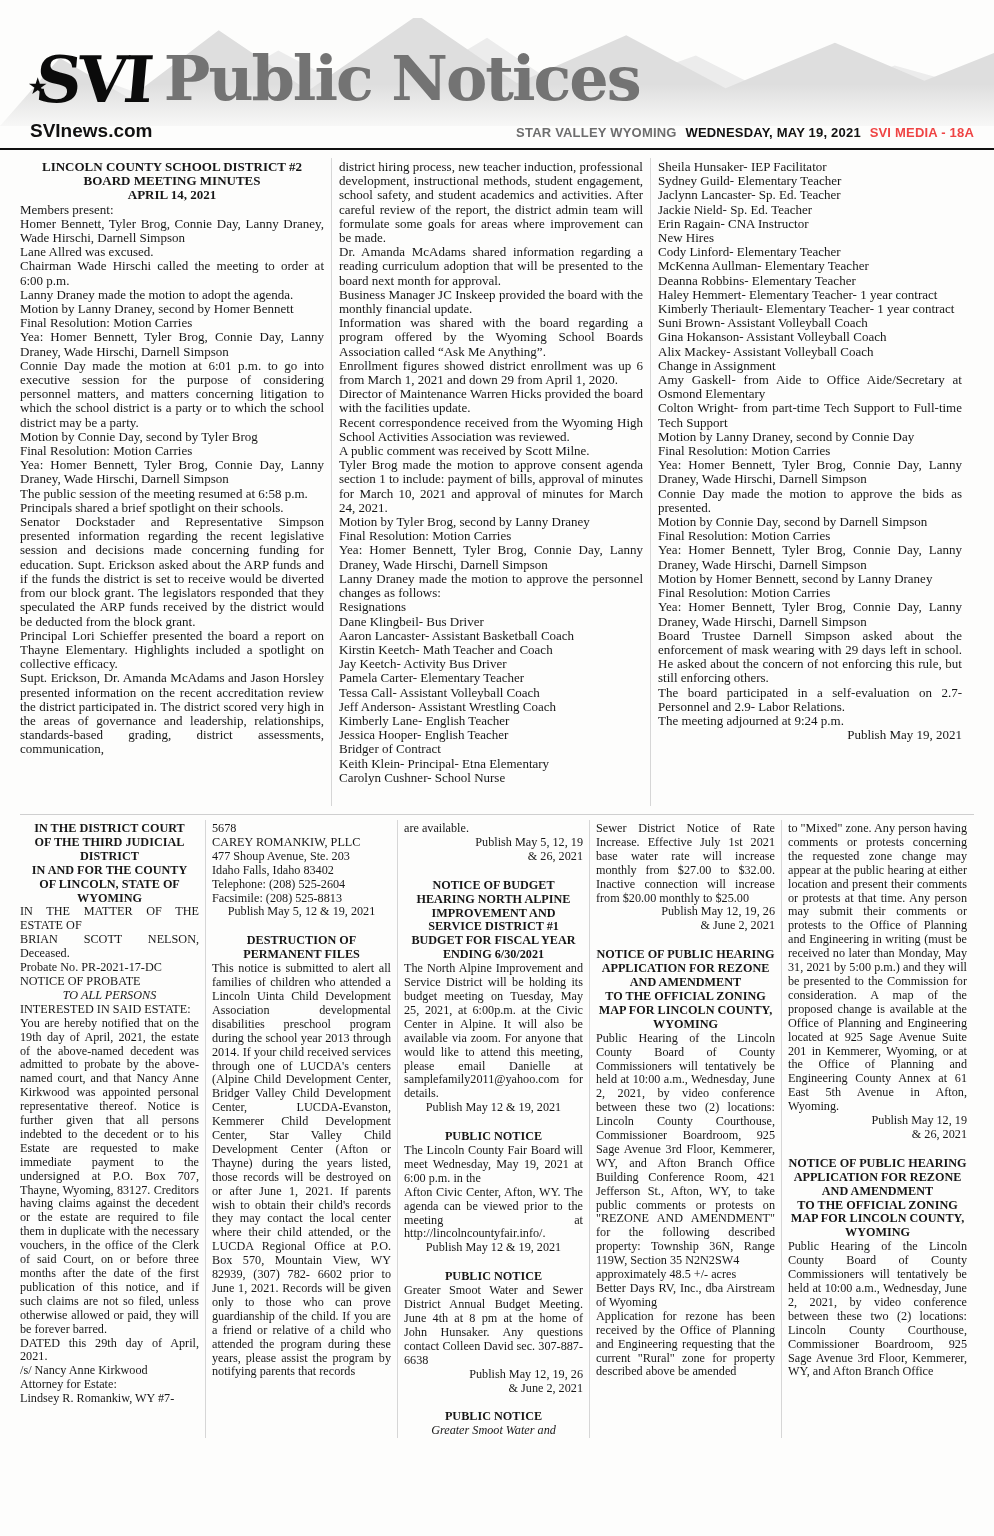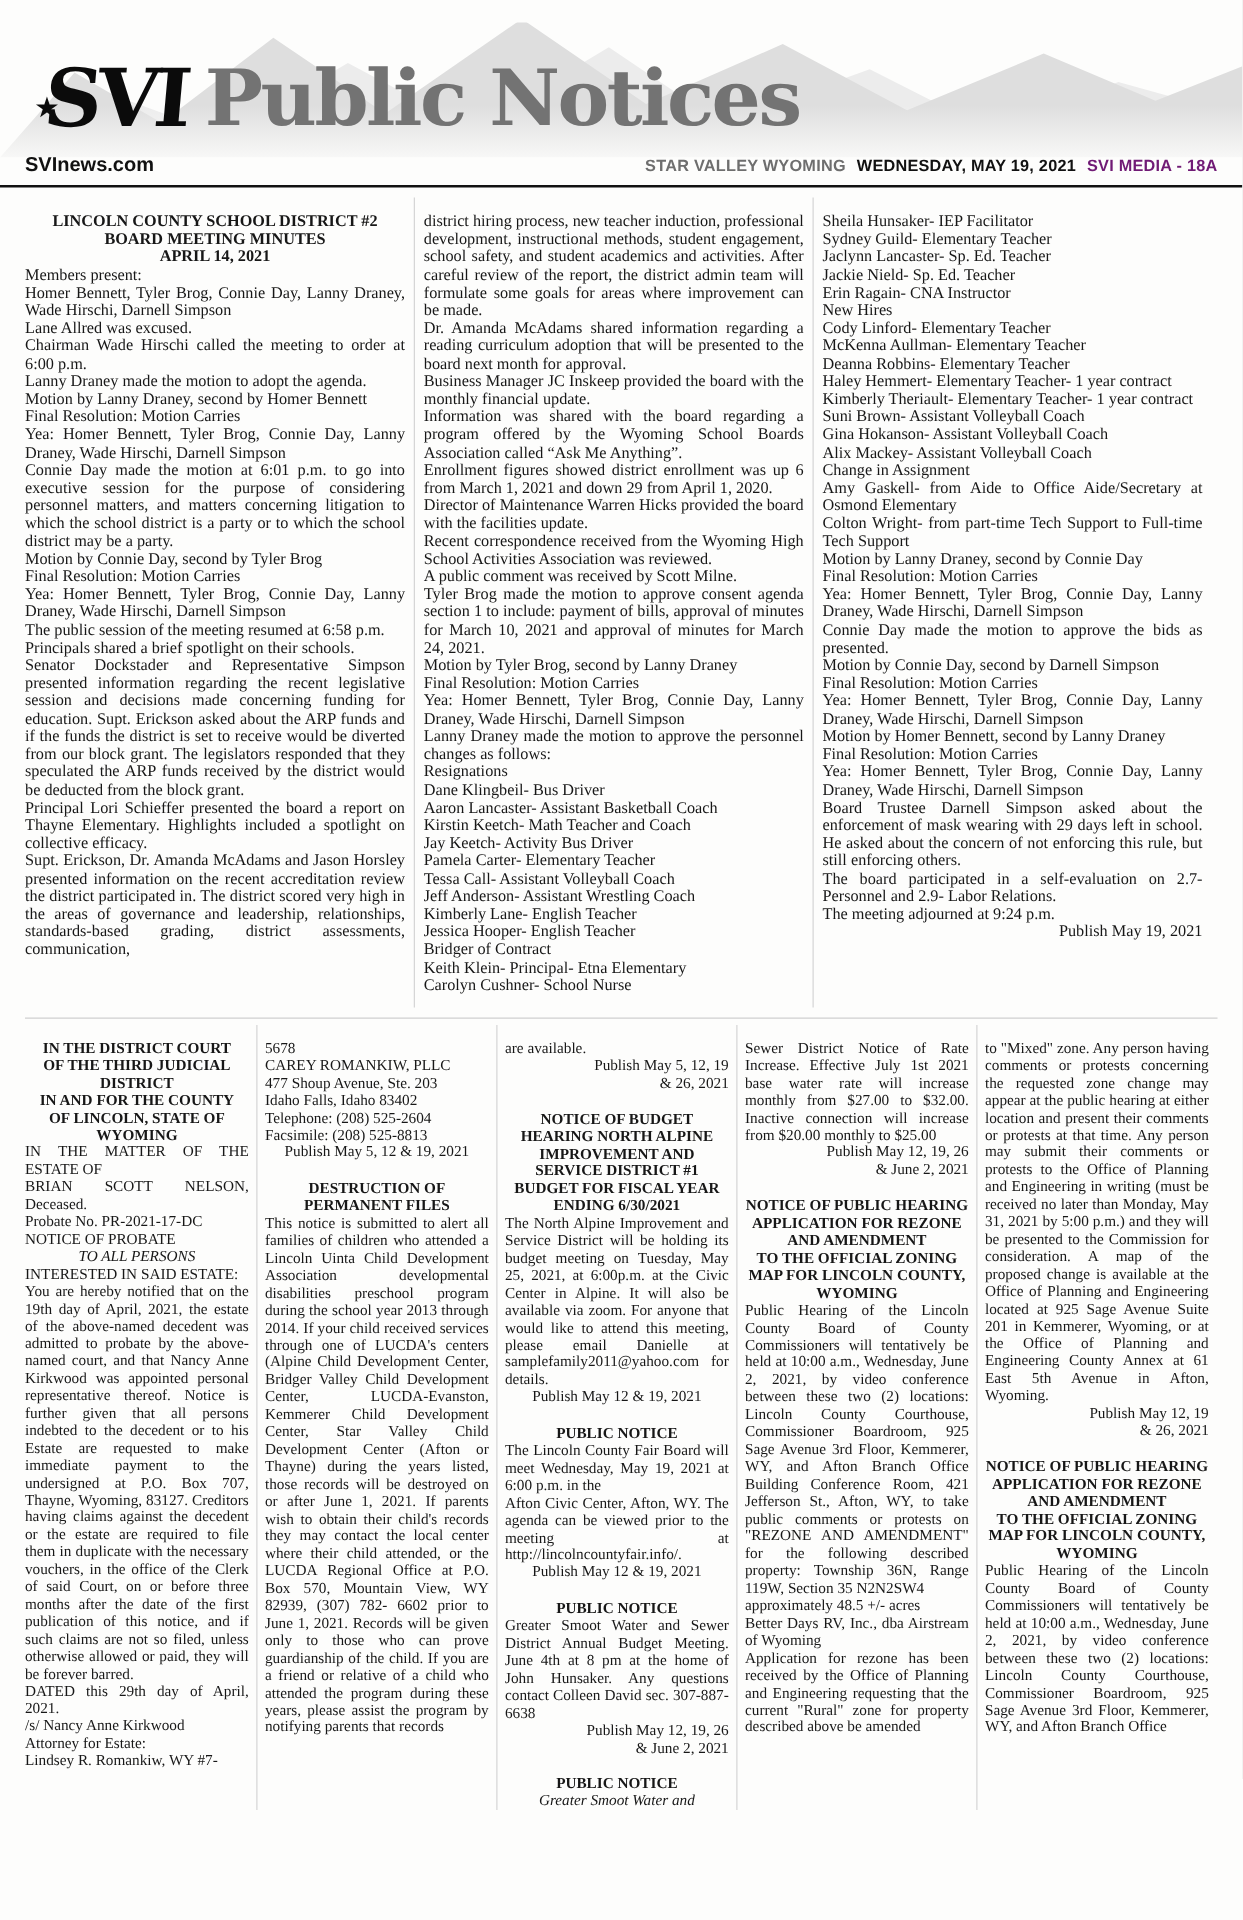--- a/index.html
+++ b/index.html
@@ -17,38 +17,38 @@
   .mountains{position:absolute;left:0;top:18px;width:100%;height:126px;overflow:hidden;}
   .mtn{position:absolute;left:0;bottom:18px;width:100%;height:100%;}
   .mtn1{background:#dedede;clip-path:polygon(0 100%,6% 46%,13% 78%,22% 24%,31% 72%,42% 12%,52% 66%,63% 28%,73% 70%,84% 34%,93% 64%,100% 42%,100% 100%);}
   .mtn2{background:#ececec;clip-path:polygon(0 100%,9% 60%,18% 86%,28% 40%,38% 82%,49% 30%,58% 78%,70% 44%,80% 84%,90% 52%,100% 74%,100% 100%);}
   .mtn-fade{position:absolute;left:0;bottom:0;width:100%;height:60px;background:linear-gradient(to bottom,rgba(253,253,252,0),#fdfdfc 85%);}
   .logo-row{position:absolute;left:36px;top:48px;display:flex;align-items:flex-start;gap:14px;}
   .logo-svi{position:relative;font-family:"DejaVu Serif","Liberation Serif",serif;font-weight:900;font-style:italic;font-size:64px;line-height:64px;transform:skewX(6deg);letter-spacing:-4px;color:#0b0b0b;}
   .logo-svi .star{position:absolute;left:-8px;bottom:-6px;font-size:20px;font-style:normal;transform:skewX(-6deg);color:#0b0b0b;}
   .logo-title{font-family:"DejaVu Serif","Liberation Serif",serif;font-weight:900;font-size:62px;line-height:62px;letter-spacing:-2px;color:#737373;}
   .strip{position:absolute;left:20px;right:20px;bottom:6px;display:flex;justify-content:space-between;align-items:baseline;font-family:"Liberation Sans","DejaVu Sans",sans-serif;}
-  .site{font-weight:bold;font-size:16px;color:#111;}
+  .site{font-weight:bold;font-size:19px;color:#111;margin-left:10px;}
   .strip-right{font-size:13px;letter-spacing:.2px;}
   .strip-right .loc{color:#6e6e6e;font-weight:bold;}
   .strip-right .date{color:#111;font-weight:bold;margin-left:5px;}
-  .strip-right .media{color:#701a75;font-weight:bold;margin-left:5px;}
+  .strip-right .media{color:#ef4444;font-weight:bold;margin-left:5px;}
   
   main{position:absolute;left:20px;right:20px;top:158px;}
   .cols{display:flex;}
   .top-cols .col{width:304px;padding:0 7px;font-size:13px;line-height:14.2px;}
   .top-cols{min-height:648px;}
   .bottom-cols{margin-top:8px;border-top:1px solid #cfcfcf;padding-top:5px;}
   .bottom-cols .col{width:179px;padding:0 6px;font-size:12.2px;line-height:13.9px;}
   .col + .col{border-left:1px solid #d6d6d6;}
   .col:first-child{padding-left:0;}
   .col:last-child{padding-right:0;}
   
   .b-heading{font-weight:bold;text-align:center;white-space:pre-line;margin-top:15px;}
-  .block:first-child{margin-top:12px;}
+  .block:first-child{margin-top:2px;}
   .b-para{text-align:justify;}
   .b-para.center{text-align:center;font-style:italic;}
   .b-publish{font-weight:normal;}
   .b-publish.right{text-align:right;}
   .b-publish.center{text-align:center;}
 </style>
 </head>
 <body>
 
 <div class="page">

